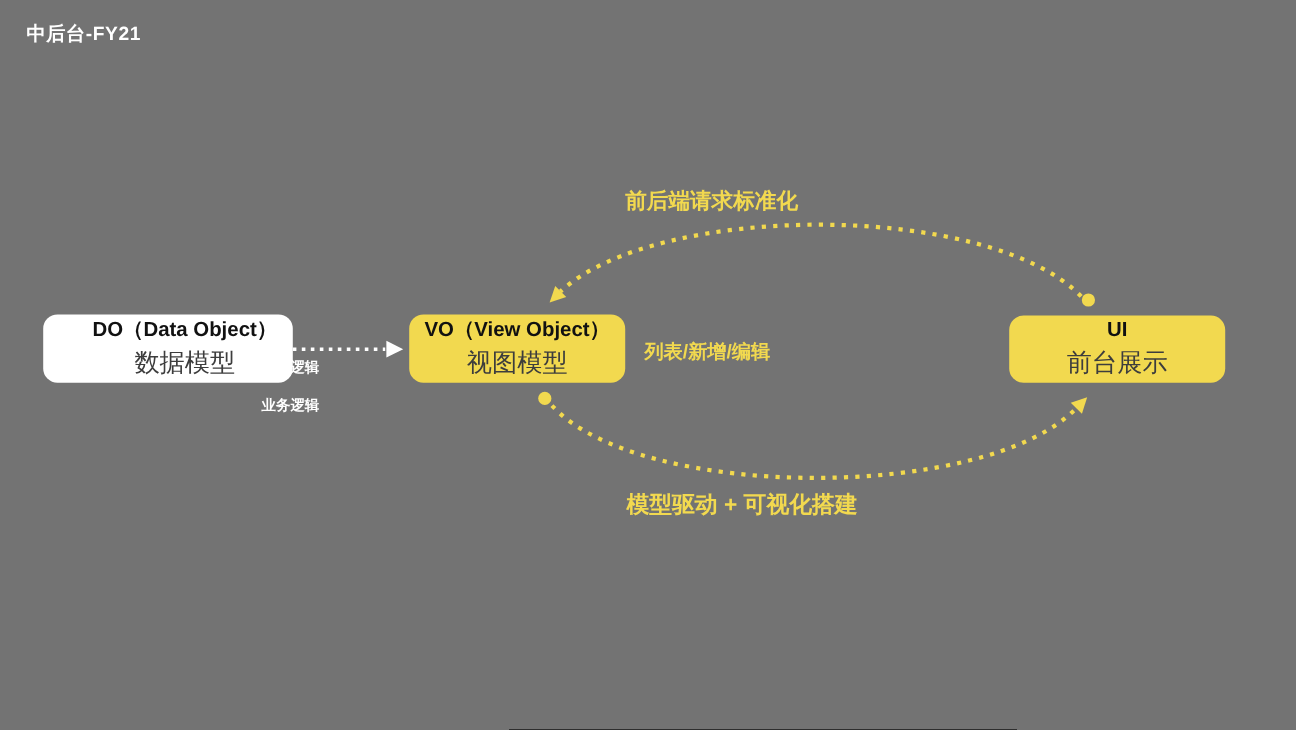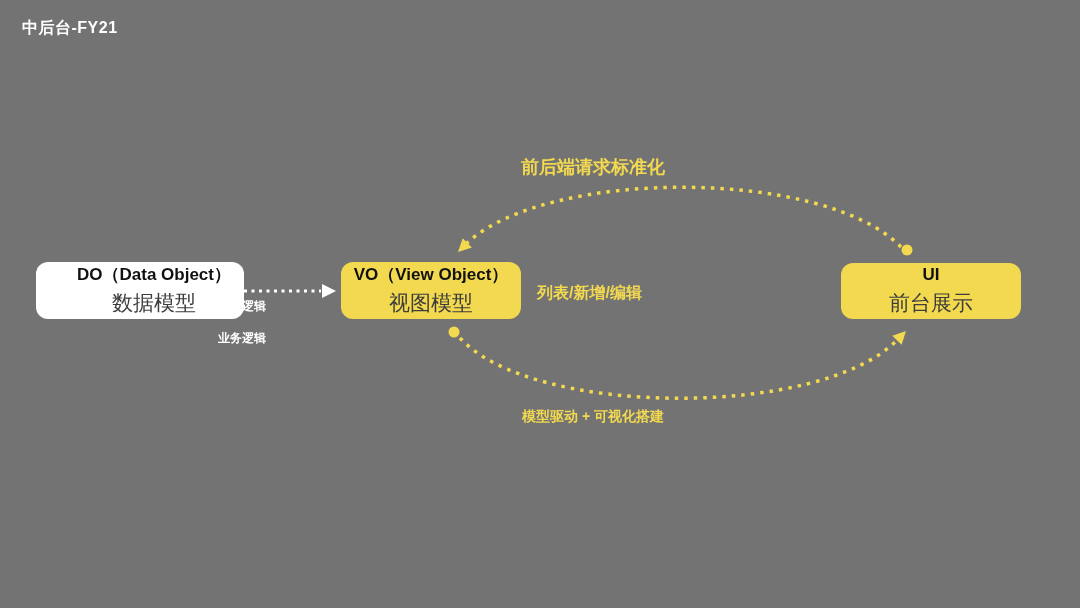--- a/index.html
+++ b/index.html
@@ -70,21 +70,21 @@
 
   .edge-label-yellow {
     position: absolute;
     color: #F2D94F;
     font-weight: bold;
     text-align: left;
     width: 320px;
   }
   .label-top    { left: 521px; top: 155px; font-size: 18px; }
   .label-middle { left: 537px; top: 283px; font-size: 16px; }
-  .label-bottom { left: 522px; top: 408px; font-size: 14px; }
+  .label-bottom { left: 522px; top: 408px; font-size: 19px; }
 </style>
 </head>
 <body>
 
 <div class="canvas">
 
   <div class="page-title">中后台-FY21</div>
 
   <svg class="connector-layer" viewBox="0 0 1080 608">
 

